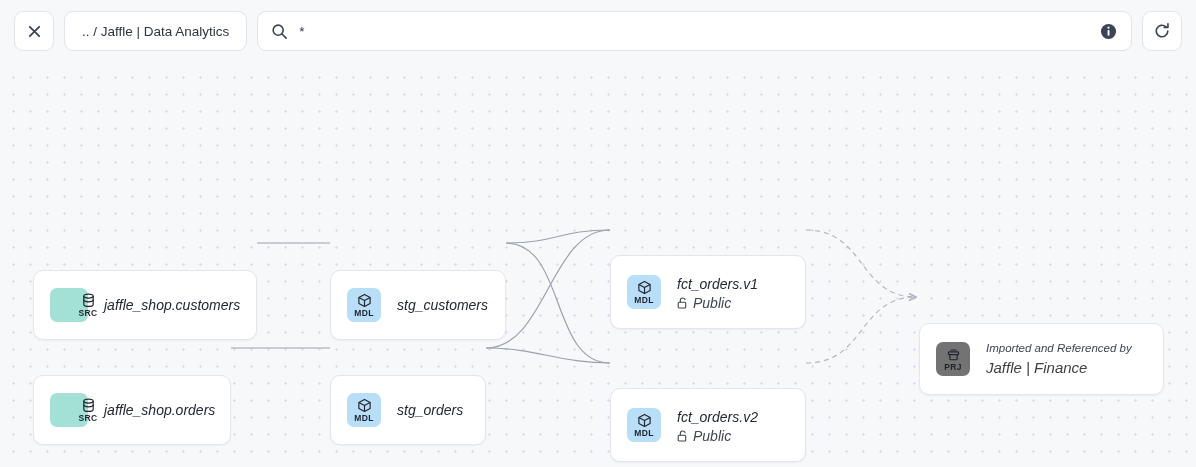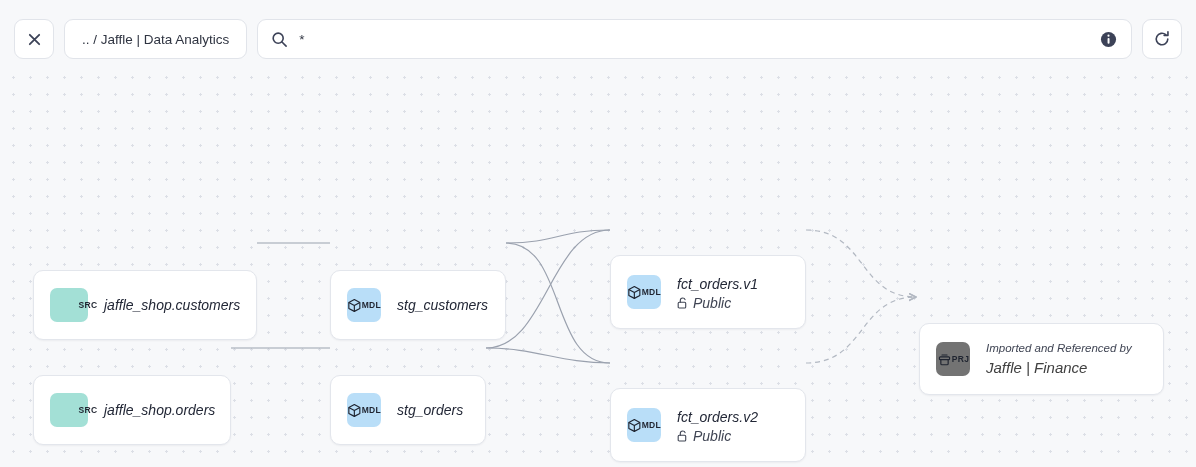--- a/index.html
+++ b/index.html
@@ -29,21 +29,21 @@
     background-color: #f7f8fa;
     background-image: radial-gradient(circle, #dcdfe6 1px, transparent 1.1px);
     background-size: 17px 17px;
     background-position: 5px 7px;
     overflow: hidden;
   }
 
   
   #toolbar {
     position: absolute;
-    left: 0; top: 8px;
+    left: 0; top: 0;
     width: 1196px;
     height: 62px;
     background: #f7f8fa;
     display: flex;
     align-items: center;
     padding: 0 14px;
     gap: 10px;
     z-index: 10;
   }
 
@@ -115,21 +115,21 @@
     box-shadow: 0 1px 2px rgba(20,25,45,0.05);
     cursor: pointer;
     z-index: 3;
   }
 
   .badge {
     width: 34px;
     height: 34px;
     border-radius: 7px;
     display: flex;
-    flex-direction: row;
+    flex-direction: column;
     align-items: center;
     justify-content: center;
     gap: 0px;
     flex: 0 0 auto;
   }
   .badge .bglyph { display:block; height: 15px; }
   .badge .btxt {
     font-size: 8.5px;
     font-weight: 700;
     letter-spacing: 0.3px;

